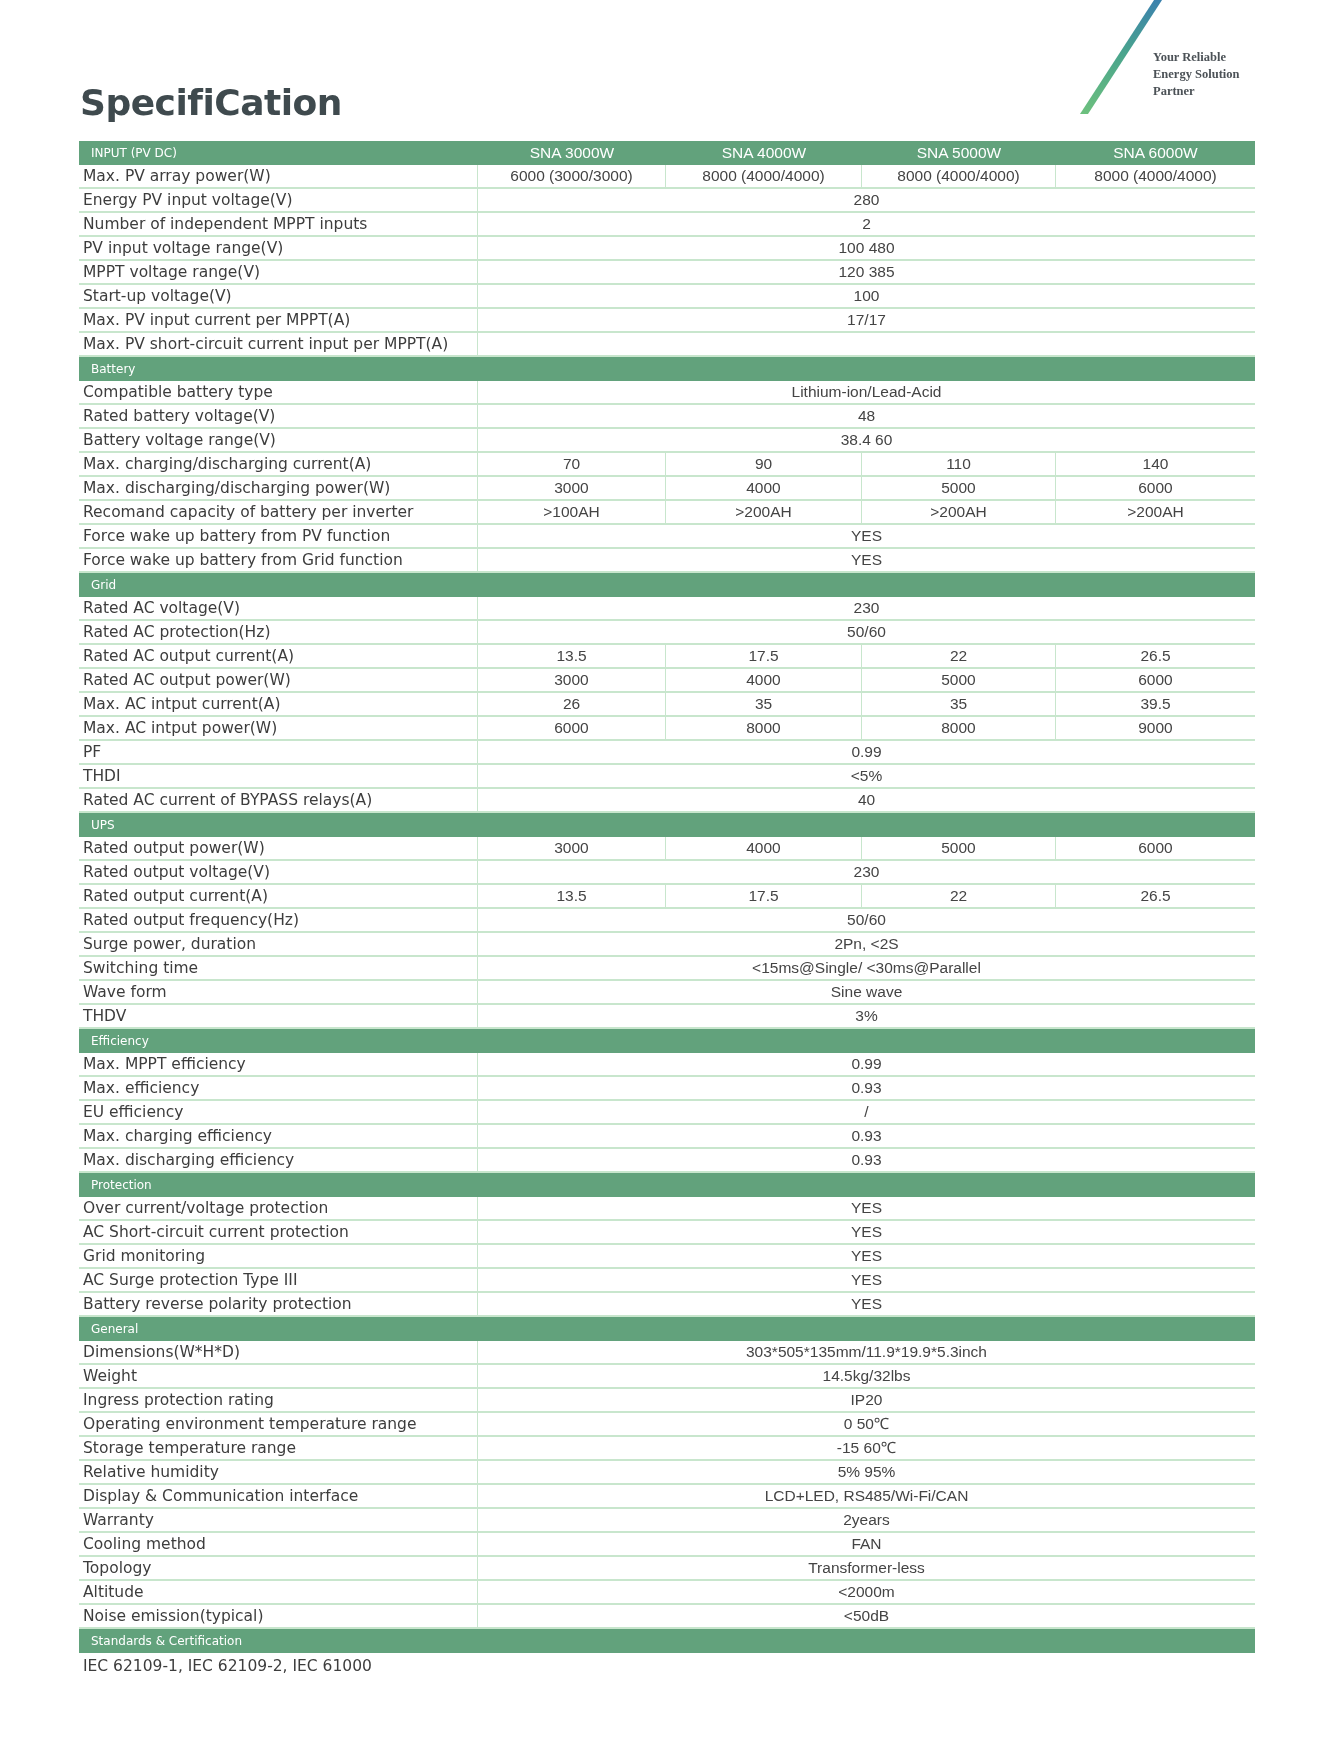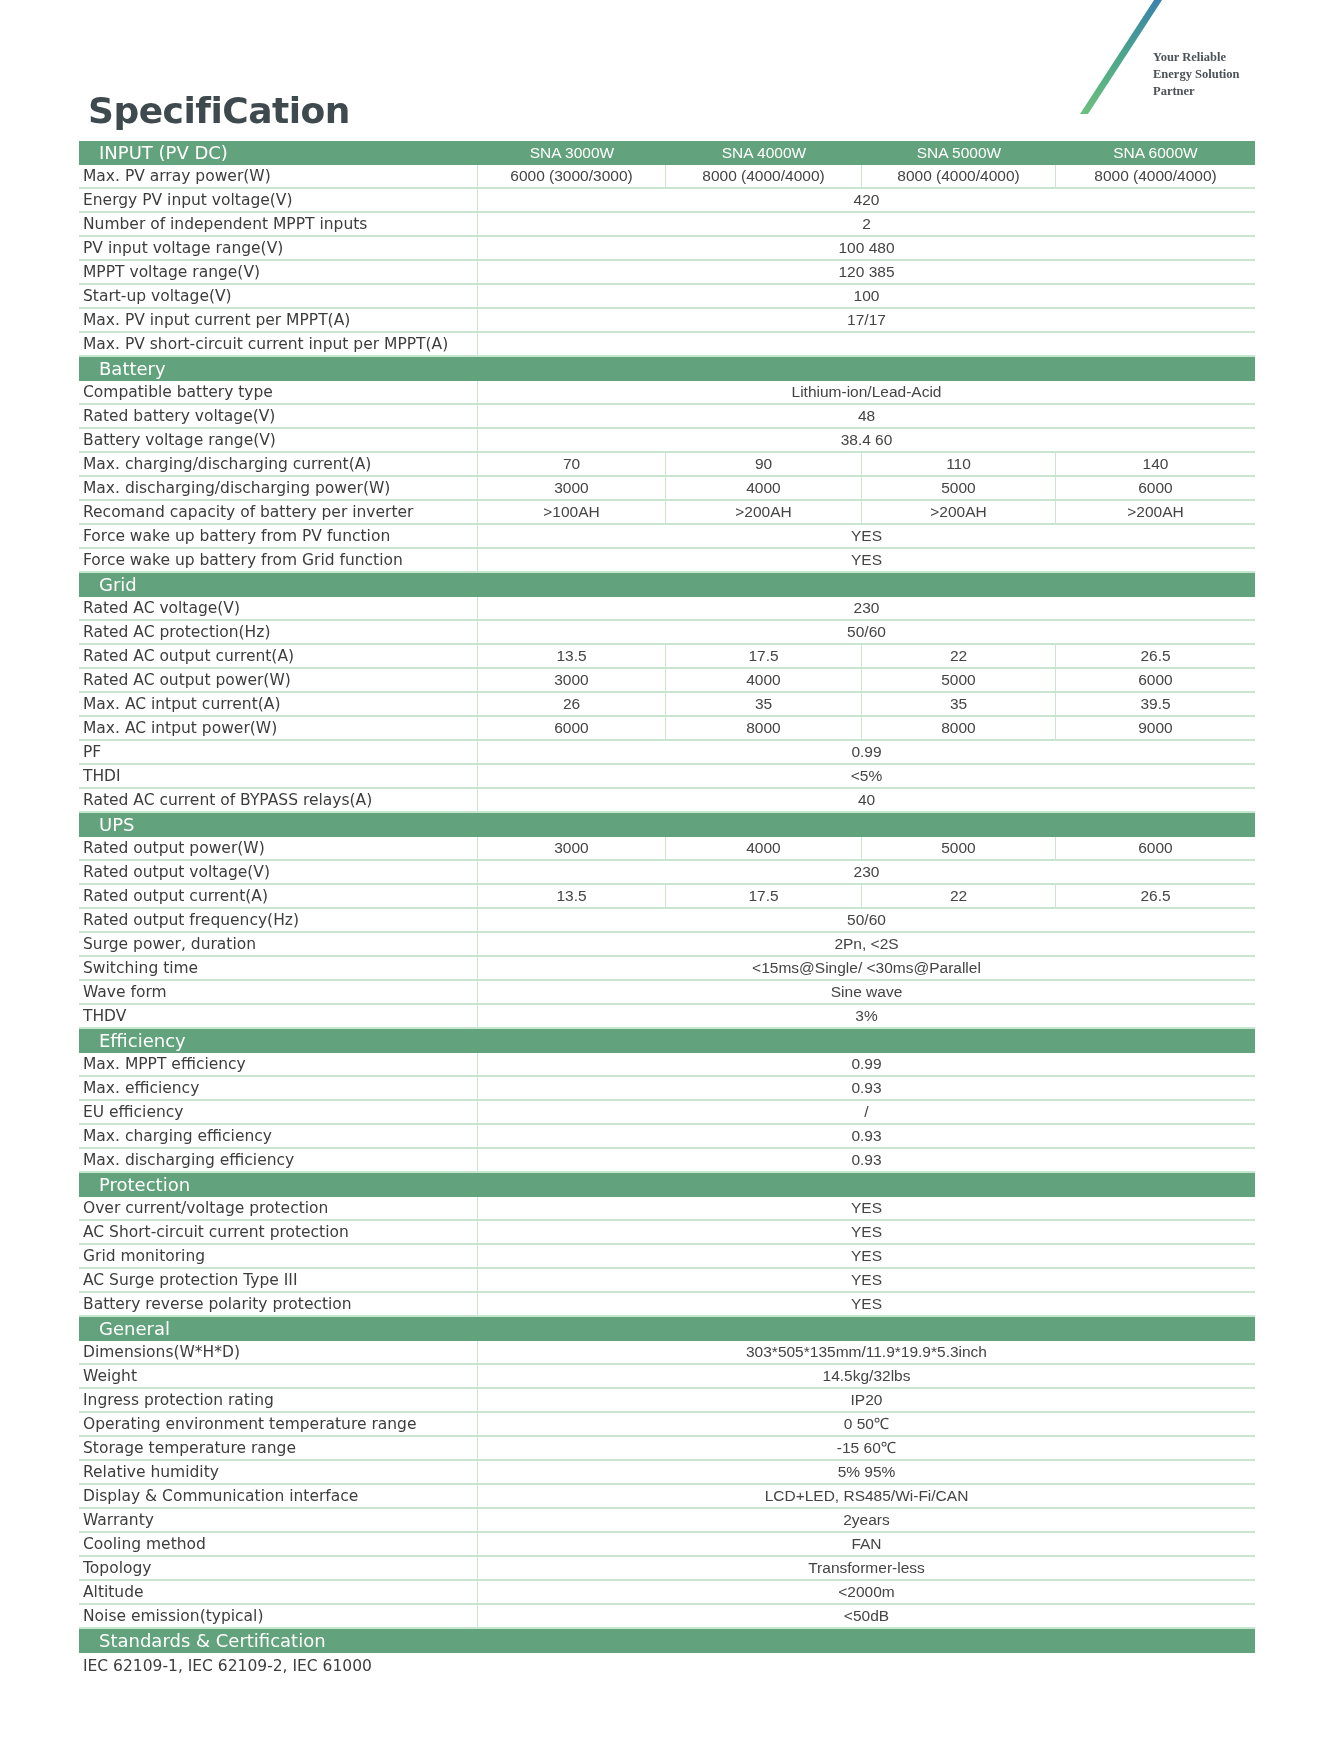--- a/index.html
+++ b/index.html
@@ -6,39 +6,39 @@
     body { width: 1331px; height: 1753px; position: relative; overflow: hidden;
            font-family: "DejaVu Sans", sans-serif; color: #3d3d3d; }
 
     .brand-stripe { position: absolute; left: 1080px; top: -4px; width: 8px; height: 118px;
       background: linear-gradient(to top, #6dc07e 0%, #4aa58c 50%, #3a7fb0 100%);
       transform: skewX(-33deg); transform-origin: bottom left; }
     .tagline { position: absolute; left: 1153px; top: 49px; font-size: 12.5px; font-weight: bold;
       line-height: 17px; color: #4c5257; white-space: pre-line; font-family: Liberation Serif, serif; }
 
     .page-title { position: absolute; left: 80px; top: 82px; font-size: 36px; font-weight: bold;
-      color: #3f4a4e; font-family: "DejaVu Sans", sans-serif; letter-spacing: -0.5px; margin: 8px; }
+      color: #3f4a4e; font-family: "DejaVu Sans", sans-serif; letter-spacing: -0.5px; margin: 0; }
 
     .spec-table { position: absolute; left: 79px; top: 141px; width: 1176px; }
     .row { display: flex; height: 24px; border-bottom: 2px solid #c8e6cd; box-sizing: border-box; }
     .row .label { width: 399px; padding-left: 4px; font-size: 15.5px; line-height: 22px;
       white-space: nowrap; border-right: 1px solid #c8e6cd; box-sizing: border-box; color: #3d3d3d; }
     .row .value { flex: 1; text-align: center; font-size: 15.5px; line-height: 22px; color: #444;
       font-family: "Liberation Sans Narrow", "Liberation Sans", sans-serif; }
     .row .cells { flex: 1; display: flex; justify-content: space-between; }
     .row .cells .cell { text-align: center; font-size: 15.5px; line-height: 22px; color: #444;
       border-right: 1px solid #c8e6cd; box-sizing: border-box;
       font-family: "Liberation Sans", sans-serif; }
     .row .cells .cell:nth-child(1) { width: 188px; }
     .row .cells .cell:nth-child(2) { width: 196px; }
     .row .cells .cell:nth-child(3) { width: 194px; }
     .row .cells .cell:nth-child(4) { width: 199px; border-right: none; }
 
     .section { display: flex; height: 24px; background: #62a27c; color: #ffffff; }
-    .section .label { width: 399px; padding-left: 20px; font-size: 18px; line-height: 24px;
+    .section .label { width: 399px; padding-left: 12px; font-size: 12px; line-height: 24px;
       box-sizing: border-box; white-space: nowrap; }
     .section .cells { flex: 1; display: flex; }
     .section .cells .cell { text-align: center; font-size: 15.5px; line-height: 24px;
       font-family: "Liberation Sans", sans-serif; }
     .section .cells .cell:nth-child(1) { width: 188px; }
     .section .cells .cell:nth-child(2) { width: 196px; }
     .section .cells .cell:nth-child(3) { width: 194px; }
     .section .cells .cell:nth-child(4) { width: 199px; }
 
     .standards-text { height: 26px; padding-left: 4px; font-size: 15.5px; line-height: 26px; color: #3d3d3d; }
@@ -67,21 +67,21 @@
       <div class="label">Max. PV array power(W)</div>
       <div class="cells">
         <div class="cell">6000 (3000/3000)</div>
         <div class="cell">8000 (4000/4000)</div>
         <div class="cell">8000 (4000/4000)</div>
         <div class="cell">8000 (4000/4000)</div>
       </div>
     </div>
     <div class="row">
       <div class="label">Energy PV input voltage(V)</div>
-      <div class="value">420</div>
+      <div class="value">280</div>
     </div>
     <div class="row">
       <div class="label">Number of independent MPPT inputs</div>
       <div class="value">2</div>
     </div>
     <div class="row">
       <div class="label">PV input voltage range(V)</div>
       <div class="value">100  480</div>
     </div>
     <div class="row">

